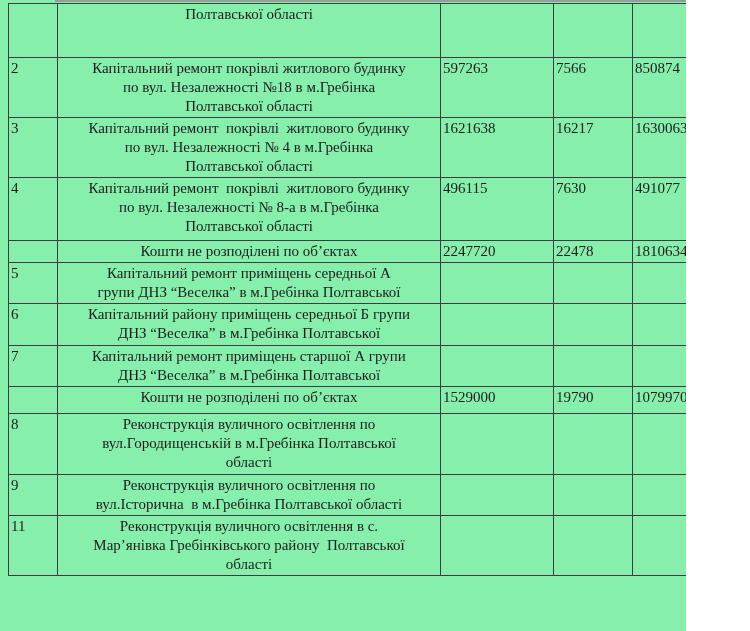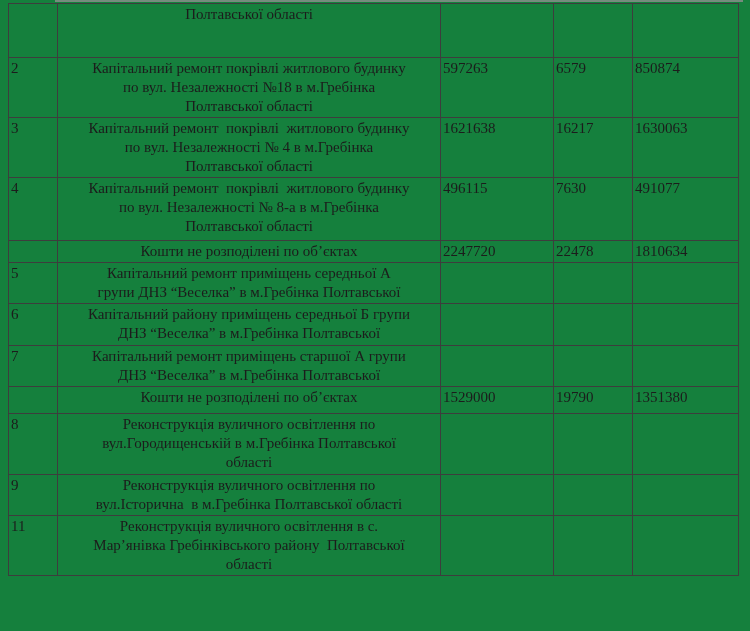--- a/index.html
+++ b/index.html
@@ -9,23 +9,23 @@
   }
   body {
     width: 750px;
     height: 631px;
     overflow: hidden;
     font-family: "Liberation Serif", serif;
     color: #1c1c1c;
   }
   .page {
     position: relative;
-    width: 750px;
+    width: 686px;
     height: 631px;
-    background: #15803d;
+    background: #86efac;
     overflow: hidden;
   }
   
   .remnant-line {
     position: absolute;
     left: 55px;
     top: 0;
     width: 688px;
     height: 2px;
     background: #8f8f8f;
@@ -83,21 +83,21 @@
           <td class="val"></td>
           <td class="val"></td>
           <td class="val"></td>
         </tr>
         <tr style="height: 60px;">
           <td class="num">2</td>
           <td class="desc">Капітальний ремонт покрівлі житлового будинку
 по вул. Незалежності №18 в м.Гребінка
 Полтавської області</td>
           <td class="val">597263</td>
-          <td class="val">6579</td>
+          <td class="val">7566</td>
           <td class="val">850874</td>
         </tr>
         <tr style="height: 56px;">
           <td class="num">3</td>
           <td class="desc">Капітальний ремонт  покрівлі  житлового будинку
 по вул. Незалежності № 4 в м.Гребінка
 Полтавської області</td>
           <td class="val">1621638</td>
           <td class="val">16217</td>
           <td class="val">1630063</td>
@@ -140,21 +140,21 @@
 ДНЗ “Веселка” в м.Гребінка Полтавської</td>
           <td class="val"></td>
           <td class="val"></td>
           <td class="val"></td>
         </tr>
         <tr class="summary" style="height: 27px;">
           <td class="num"></td>
           <td class="desc">Кошти не розподілені по об’єктах</td>
           <td class="val">1529000</td>
           <td class="val">19790</td>
-          <td class="val">1351380</td>
+          <td class="val">1079970</td>
         </tr>
         <tr style="height: 61px;">
           <td class="num">8</td>
           <td class="desc">Реконструкція вуличного освітлення по
 вул.Городищенській в м.Гребінка Полтавської
 області</td>
           <td class="val"></td>
           <td class="val"></td>
           <td class="val"></td>
         </tr>

